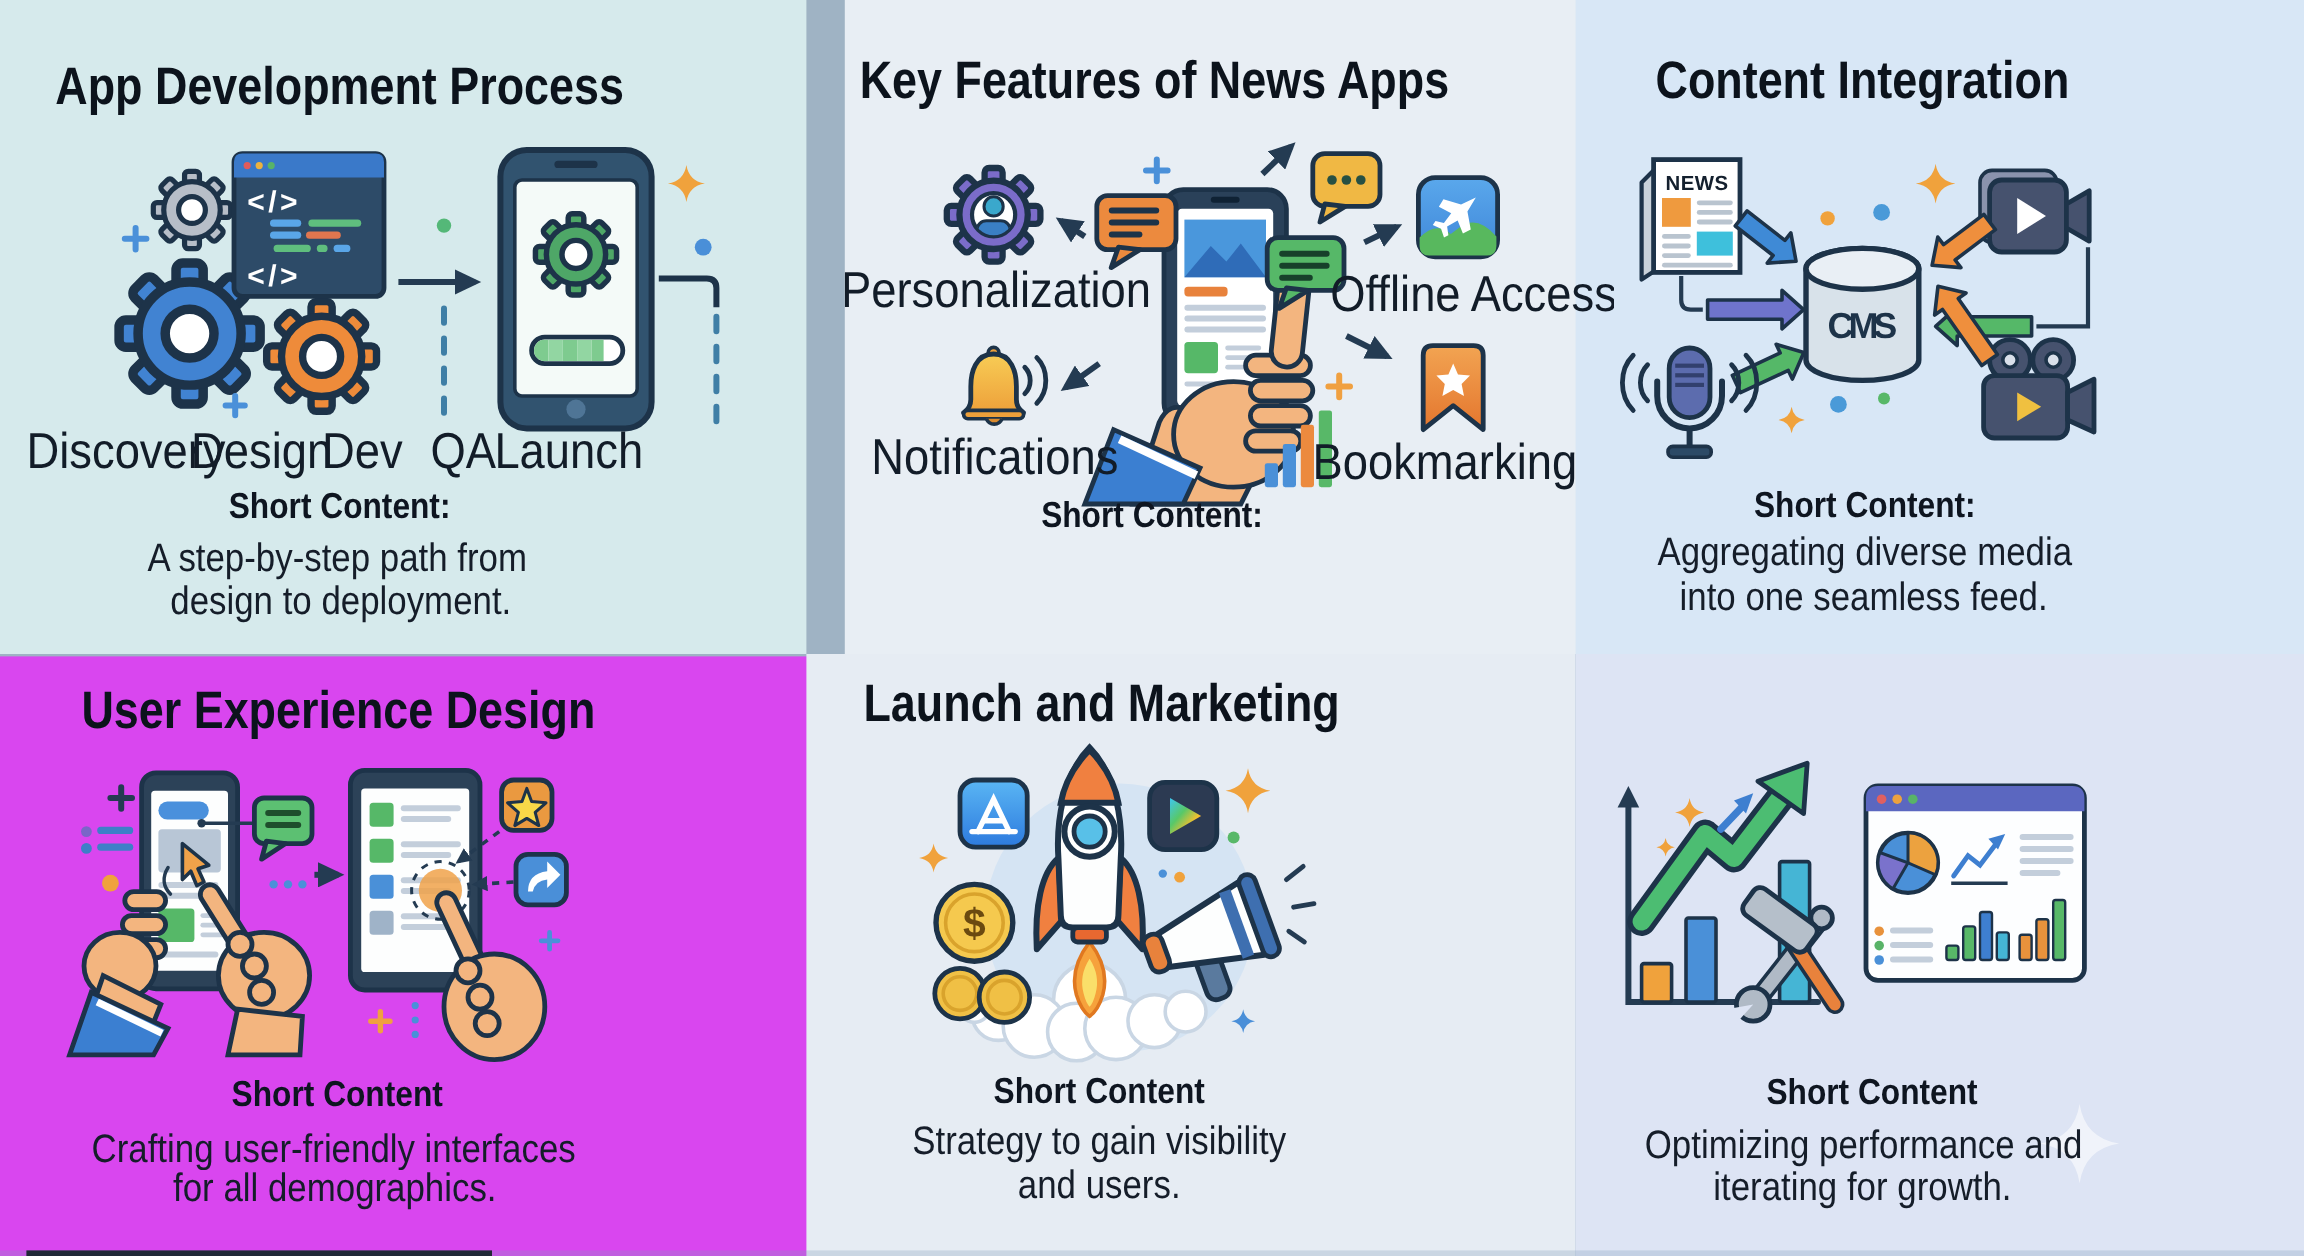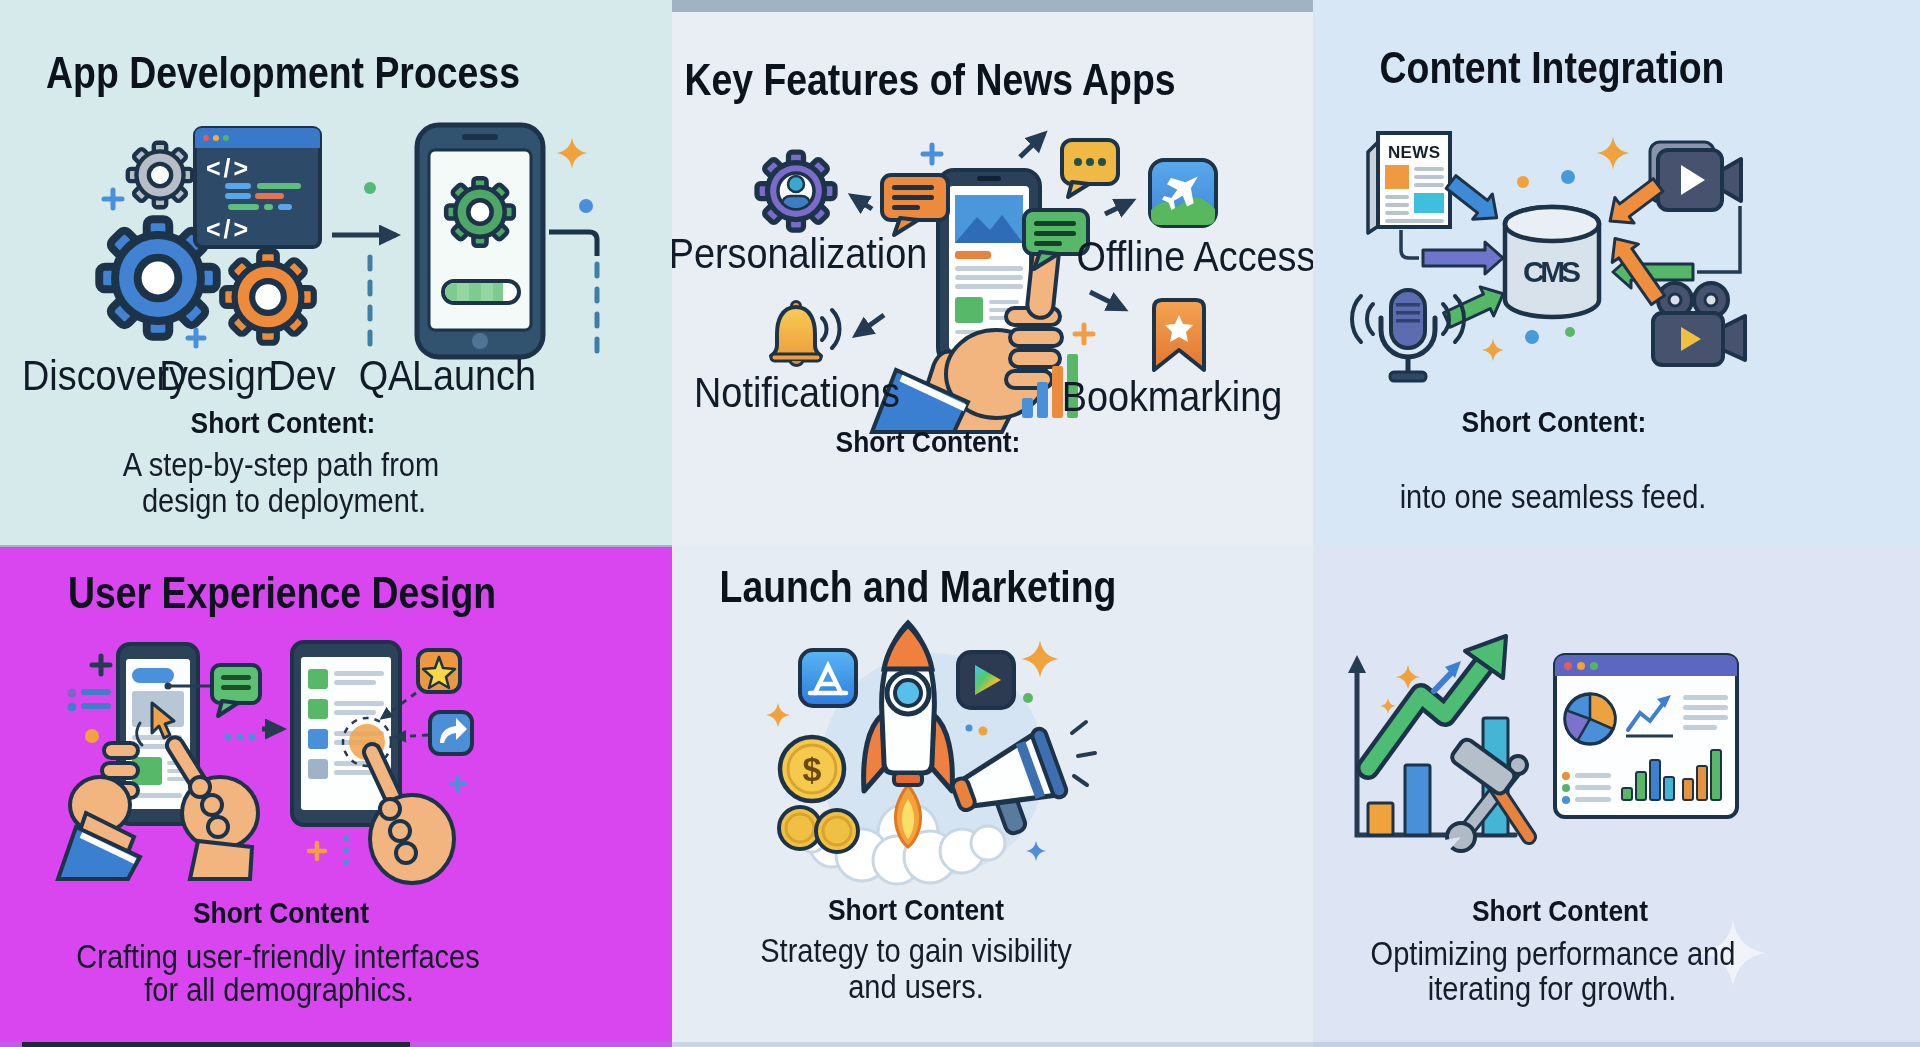--- a/index.html
+++ b/index.html
@@ -1,21 +1,21 @@
 <!DOCTYPE html>
 <html><head>
 <meta charset="utf-8">
 <style>
   html,body{margin:0;padding:0;background:#9fb3c4;}
   #stage{position:relative;width:1920px;height:1047px;overflow:hidden;
          font-family:"Liberation Sans",sans-serif;}
   .panel{position:absolute;overflow:hidden;}
   .panel svg.illus{position:absolute;left:0;top:0;}
   .p1{left:0;top:0;width:672px;height:545px;background:#d6eaec;}
-  .p2{left:672px;top:0;width:641px;height:545px;background:#e8eef4;margin-top:12px;}
+  .p2{left:704px;top:0;width:641px;height:545px;background:#e8eef4;}
   .p3{left:1313px;top:0;width:607px;height:545px;background:#d8e7f6;}
   .p4{left:0;top:547px;width:712px;height:502px;background:#d946ef;}
   .p5{left:672px;top:545px;width:641px;height:502px;background:#e6ecf3;}
   .p6{left:1313px;top:545px;width:607px;height:502px;background:#dde4f4;}
   .title{position:absolute;transform:translateX(-50%);white-space:nowrap;
          font-weight:bold;font-size:44px;line-height:50px;color:#0c131c;z-index:3;}
   .cap-h{position:absolute;transform:translateX(-50%);white-space:nowrap;
          font-weight:bold;font-size:30px;line-height:38px;color:#0e1520;z-index:3;}
   .cap-l{position:absolute;transform:translateX(-50%);white-space:nowrap;
          font-weight:400;font-size:33px;line-height:37px;color:#151d29;z-index:3;}
@@ -302,20 +302,21 @@
       <path d="M410 327 L432 316 V360 L410 350 Z" fill="#46526e" stroke="#1d3349" stroke-width="4" stroke-linejoin="round"></path>
       <path d="M368 327 V351 L388 339 Z" fill="#f0c040"></path>
     </g>
     <path d="M0 -8 H57 V-16 L75 0 L57 16 V8 H0 Z" transform="translate(345,300) rotate(-125)" fill="#ef8f3d" stroke="#1d3349" stroke-width="3" stroke-linejoin="round"></path>
     <circle cx="219" cy="337" r="7" fill="#4a9ad8"></circle>
     <circle cx="257" cy="332" r="5" fill="#58b868"></circle>
     <use href="#sparkle-proto" transform="translate(180,350) scale(.5)" style="color:#f0a23c"></use>
   </svg>
   <div class="title" style="left:239px;top:43px"><span class="sqT">Content Integration</span></div>
   <div class="cap-h" style="left:241px;top:403px"><span class="sqC">Short Content:</span></div>
+  <div class="cap-l" style="left:241px;top:441px"><span class="sqC">Aggregating diverse media</span></div>
   <div class="cap-l" style="left:240px;top:478px"><span class="sqC">into one seamless feed.</span></div>
 </section>
 
 <section class="panel p4">
   <svg class="illus" width="672" height="502" viewBox="0 0 672 502">
     <path d="M101 109 V127 M92 118 H110" stroke="#243b52" stroke-width="5" stroke-linecap="round"></path>
     <g>
       <circle cx="72" cy="146" r="4.5" fill="#7a66c8"></circle>
           <rect x="81" y="142" width="30" height="6" rx="3" fill="#3e7fc8"></rect>
       <circle cx="72" cy="160" r="4.5" fill="#3e7fc8"></circle>

